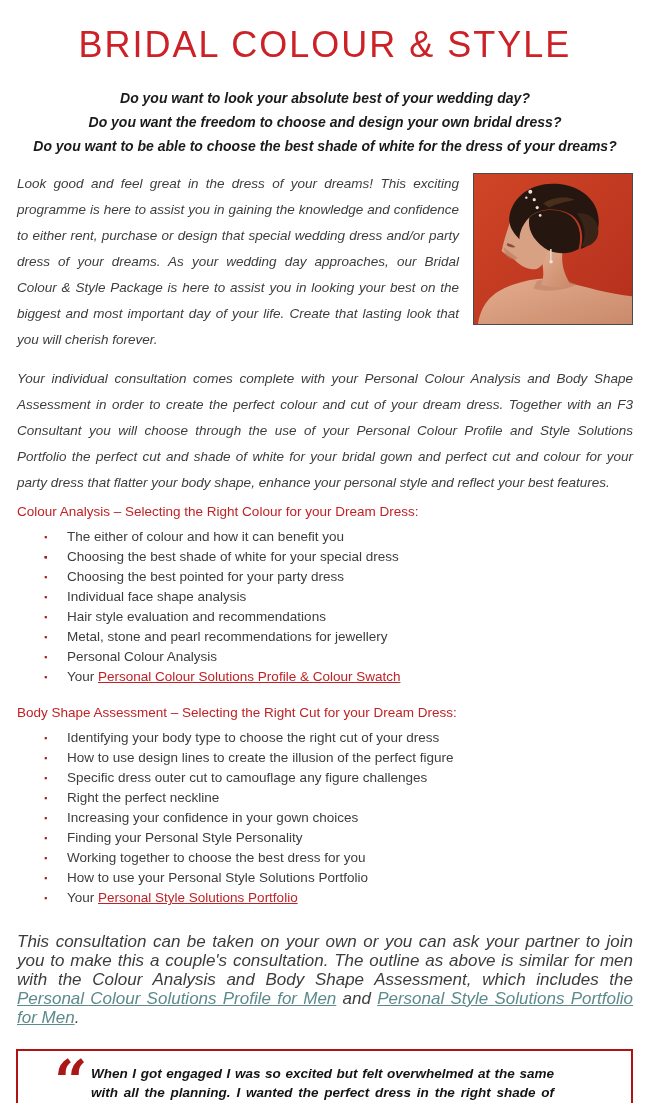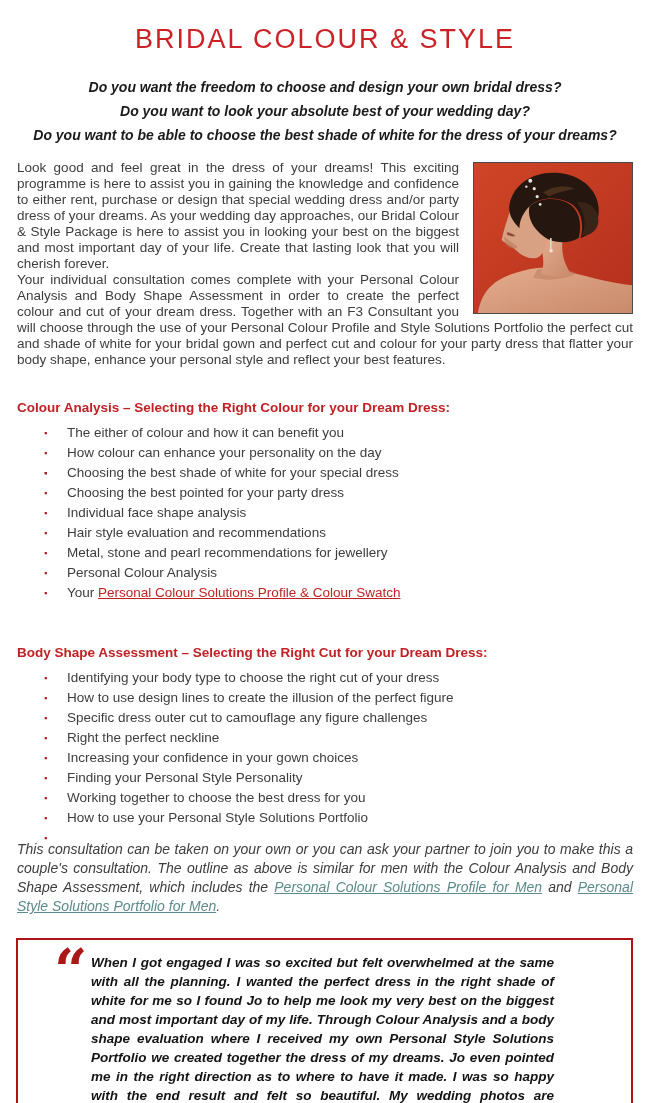--- a/index.html
+++ b/index.html
@@ -10,56 +10,56 @@
   *{box-sizing:border-box; margin:0; padding:0;}
   html,body{background:#ffffff;}
   body{
     width:650px; height:1103px; overflow:hidden;
     font-family:"Liberation Sans","DejaVu Sans",sans-serif;
     color:var(--body_text);
   }
   .page{width:650px; height:1103px; padding:0 17px;}
   h1.title{
     margin-top:24px; text-align:center;
-    font-size:27px; font-weight:400; letter-spacing:2px;
+    font-size:36px; font-weight:400; letter-spacing:2px;
     color:var(--title_red); font-family:"Liberation Sans",sans-serif;
   }
   .questions{margin-top:20px; text-align:center;}
   .questions div{
     font-size:14px; font-weight:bold; font-style:italic;
     color:#1a1a1a; line-height:24px;
   }
   .intro{margin-top:13px;}
   .photo{
     float:right; width:160px; height:152px; margin:2px 0 6px 14px;
     border:1px solid #4a4a4a;
   }
   .photo svg{display:block; width:100%; height:100%;}
   p.body-text{
-    font-size:13.5px; line-height:16px; text-align:justify; color:var(--body_text);
+    font-size:13.5px; line-height:26px; text-align:justify; color:var(--body_text);font-style:italic;
   }
-  p.para2{}
+  p.para2{margin-top:13px;}
   h2.red-heading{
-    font-size:13.5px; font-weight:bold; color:var(--heading_red);
-    margin-top:32px; margin-bottom:8px; clear:both;
+    font-size:13.5px; font-weight:normal; color:var(--heading_red);
+    margin-top:8px; margin-bottom:8px; clear:both;
   }
   ul.bullet-list{list-style:none;}
   ul.bullet-list li{
     position:relative; padding-left:50px; font-size:13.5px; line-height:20px;
     color:var(--body_text);
   }
   ul.bullet-list .bullet{
     position:absolute; left:27px; top:0; font-size:9px; line-height:20px;
     color:var(--bullet_red);
   }
   .gap-after-list{height:10px;}
   a.red-link{color:var(--link_red); text-decoration:underline; cursor:pointer;}
   a.teal-link{color:var(--link_teal); text-decoration:underline; cursor:pointer;}
   p.closing{
-    margin-top:12px; font-size:14px; line-height:19px; font-style:italic;
+    margin-top:24px; font-size:17px; line-height:19px; font-style:italic;
     text-align:justify; color:var(--body_text);
   }
   .quote-box{
     position:relative; margin:22px 0 0 -1px; width:617px; height:194px;
     border:2px solid var(--border_red); padding:13px 0 0 0;
   }
   .open-quote{
     position:absolute; left:36px; top:2px;
     font-size:58px; font-weight:bold; color:var(--quote_red); line-height:1;
     font-family:"DejaVu Serif",serif;
@@ -70,22 +70,22 @@
   }
 </style>
 </head>
 <body>
 
 <div class="page">
 
   <h1 class="title">BRIDAL COLOUR &amp; STYLE</h1>
 
   <div class="questions">
+    <div>Do you want to look your absolute best of your wedding day?</div>
     <div>Do you want the freedom to choose and design your own bridal dress?</div>
-    <div>Do you want to look your absolute best of your wedding day?</div>
     <div>Do you want to be able to choose the best shade of white for the dress of your dreams?</div>
   </div>
 
   <div class="intro">
     <div class="photo">
       <svg viewBox="0 0 160 152" preserveAspectRatio="none">
         <defs>
           <linearGradient id="bg" x1="0" y1="0" x2="1" y2="1">
             <stop offset="0" stop-color="#cf4526"></stop>
             <stop offset="1" stop-color="#b52f1d"></stop>
@@ -125,21 +125,21 @@
         <circle cx="78" cy="89" r="1.8" fill="#e8e4df"></circle>
       </svg>
     </div>
     <p class="body-text">Look good and feel great in the dress of your dreams!  This exciting programme is here to assist you in gaining the knowledge and confidence to either rent, purchase or design that special wedding dress and/or party dress of your dreams.  As your wedding day approaches, our Bridal Colour &amp; Style Package is here to assist you in looking your best on the biggest and most important day of your life.  Create that lasting look that you will cherish forever.</p>
     <p class="body-text para2">Your individual consultation comes complete with your Personal Colour Analysis and Body Shape Assessment in order to create the perfect colour and cut of your dream dress.  Together with an F3 Consultant you will choose through the use of your Personal Colour Profile and Style Solutions Portfolio the perfect cut and shade of white for your bridal gown and perfect cut and colour for your party dress that flatter your body shape, enhance your personal style and reflect your best features.</p>
   </div>
 
   <h2 class="red-heading">Colour Analysis – Selecting the Right Colour for your Dream Dress:</h2>
   <ul class="bullet-list">
       <li><span class="bullet">▪</span><span>The either of colour and how it can benefit you</span></li>
-      <li><span class="bullet">▪</span><span>How colour can enhance your personality on the day</span></li>
+      <li><span class="bullet">▪</span></li>
       <li><span class="bullet">▪</span></li>
       <li><span class="bullet">▪</span><span>Choosing the best shade of white for your special dress</span></li>
       <li><span class="bullet">▪</span><span>Choosing the best pointed for your party dress</span></li>
       <li><span class="bullet">▪</span><span>Individual face shape analysis</span></li>
       <li><span class="bullet">▪</span><span>Hair style evaluation and recommendations</span></li>
       <li><span class="bullet">▪</span><span>Metal, stone and pearl recommendations for jewellery</span></li>
       <li><span class="bullet">▪</span><span>Personal Colour Analysis</span></li>
       <li><span class="bullet">▪</span><span>Your <a class="red-link">Personal Colour Solutions Profile &amp; Colour Swatch</a></span></li>
     </ul>
 
@@ -148,21 +148,21 @@
   <h2 class="red-heading">Body Shape Assessment – Selecting the Right Cut for your Dream Dress:</h2>
   <ul class="bullet-list">
       <li><span class="bullet">▪</span><span>Identifying your body type to choose the right cut of your dress</span></li>
       <li><span class="bullet">▪</span><span>How to use design lines to create the illusion of the perfect figure</span></li>
       <li><span class="bullet">▪</span><span>Specific dress outer cut to camouflage any figure challenges</span></li>
       <li><span class="bullet">▪</span><span>Right the perfect neckline</span></li>
       <li><span class="bullet">▪</span><span>Increasing your confidence in your gown choices</span></li>
       <li><span class="bullet">▪</span><span>Finding your Personal Style Personality</span></li>
       <li><span class="bullet">▪</span><span>Working together to choose the best dress for you</span></li>
       <li><span class="bullet">▪</span><span>How to use your Personal Style Solutions Portfolio</span></li>
-      <li><span class="bullet">▪</span></li>
+      <li><span class="bullet">▪</span><span>Your <a class="red-link">Personal Style Solutions Portfolio</a></span></li>
     </ul>
 
   <p class="closing"><span>This consultation can be taken on your own or you can ask your partner to join you to make this a couple's consultation.  The outline as above is similar for men with the Colour Analysis and Body Shape Assessment, which includes the </span><a class="teal-link">Personal Colour Solutions Profile for Men</a><span> and </span><a class="teal-link">Personal Style Solutions Portfolio for Men</a><span>.</span></p>
 
   <div class="quote-box">
     <span class="open-quote">“</span>
     <p class="quote-text">When I got engaged I was so excited but felt overwhelmed at the same with all the planning.  I wanted the perfect dress in the right shade of white for me so I found Jo to help me look my very best on the biggest and most important day of my life.  Through Colour Analysis and a body shape evaluation where I received my own Personal Style Solutions Portfolio we created together the dress of my dreams.  Jo even pointed me in the right direction as to where to have it made.  I was so happy with the end result and felt so beautiful.  My wedding photos are wonderful and thank you so much for your help.</p>
 
   </div>
 

